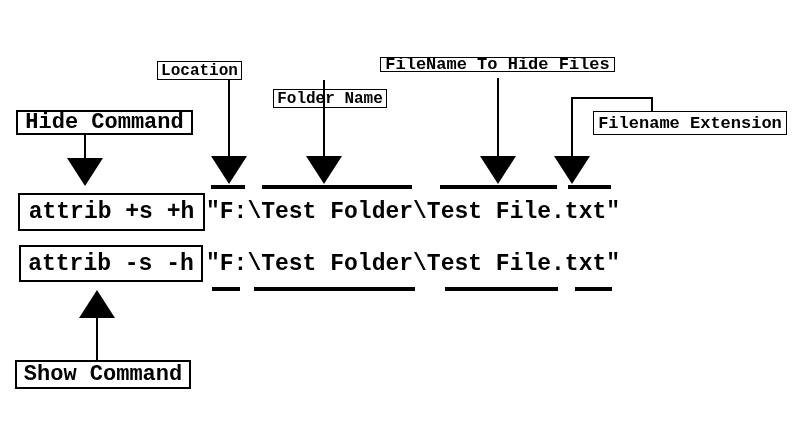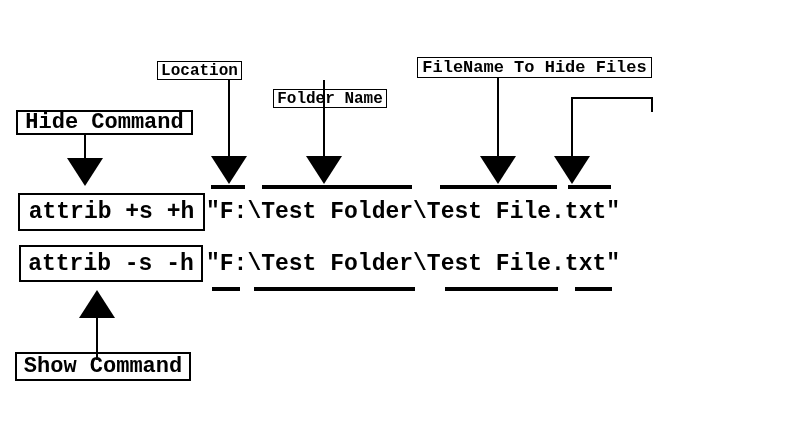--- a/index.html
+++ b/index.html
@@ -86,30 +86,33 @@
 <div class="canvas">
 
   <div class="label-box small-label" style="left:157px; top:61px; width:85px; height:19px;">
     <span>Location</span>
   </div>
 
   <div class="label-box small-label" style="left:273px; top:61px; width:114px; height:19px;margin-top:28px;">
     <span>Folder Name</span>
   </div>
 
-  <div class="label-box mid-label" style="left:417px; top:57px; width:235px; height:21px;">
+  <div class="label-box mid-label" style="left:380px; top:57px; width:235px; height:15px;">
     <span>FileName To Hide Files</span>
   </div>
 
+  <div class="label-box mid-label" style="left:593px; top:111px; width:194px; height:24px;">
+    <span>Filename Extension</span>
+  </div>
 
   <div class="label-box big-label" style="left:16px; top:110px; width:177px; height:25px;">
     <span>Hide Command</span>
   </div>
 
-  <div class="label-box big-label" style="left:15px; top:352px; width:176px; height:29px;">
+  <div class="label-box big-label" style="left:15px; top:360px; width:176px; height:29px;">
     <span>Show Command</span>
   </div>
 
   <div class="cmd-box" style="left:18px; top:193px; width:187px; height:38px;">
     <span>attrib +s +h</span>
   </div>
 
   <div class="cmd-box" style="left:19px; top:245px; width:184px; height:37px;">
     <span>attrib -s -h</span>
   </div>

